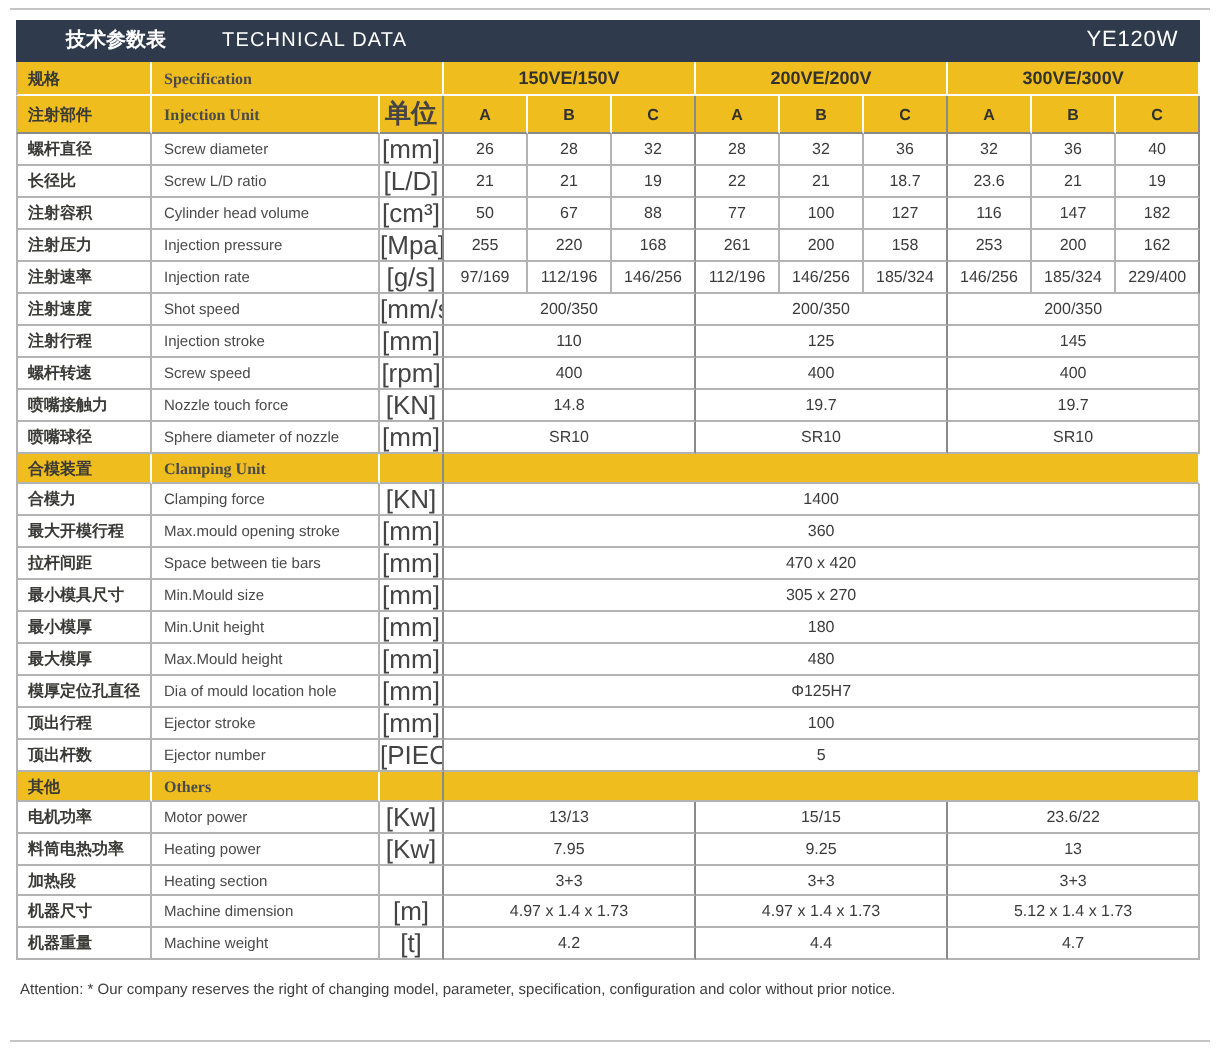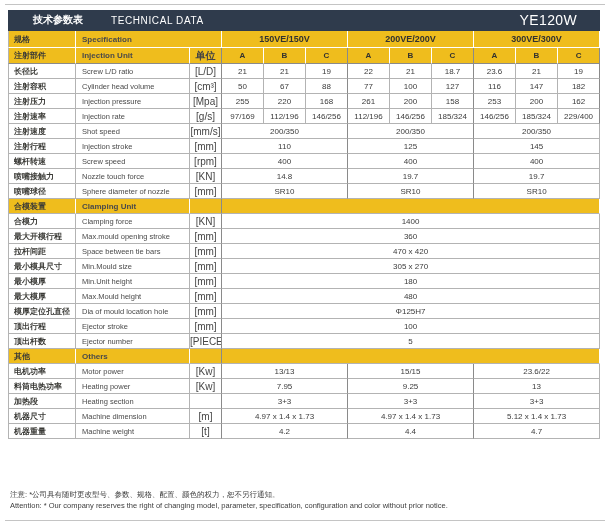--- a/index.html
+++ b/index.html
@@ -30,38 +30,38 @@
     text-align:center;vertical-align:middle;white-space:nowrap;overflow:hidden;
   }
   td:first-child{border-left:1px solid var(--border-light);}
   
   tr.title td{
     background:var(--dark);border-color:var(--dark);height:21px;
   }
   .titleflex{display:flex;align-items:center;color:#ffffff;width:100%;}
   .title-cn{font-size:10px;font-weight:bold;margin-left:24px;}
   .title-en{font-size:10px;margin-left:28px;letter-spacing:0.6px;}
-  .model-code{margin-left:auto;margin-right:22px;font-size:14px;letter-spacing:0.4px;}
+  .model-code{margin-left:auto;margin-right:10px;font-size:11px;letter-spacing:0.4px;}
   
   td.y{
     background:var(--yellow);
     border-right:1px solid #ffffff;border-bottom:1px solid #ffffff;
     color:#32322f;font-weight:bold;
   }
   td.y:first-child{border-left:1px solid var(--border-light);margin-left:42px;}
   tr.models td{height:17px;}
   tr.models td.model{font-size:9px;}
   tr.colhead td{height:16px;border-bottom:1px solid var(--border-dark);}
   tr.section td{border-bottom:1px solid var(--border-light);}
   
   td.cn{text-align:left;padding-left:5px;font-weight:bold;font-size:8px;color:#3a3a36;}
   td.en{text-align:left;padding-left:6px;font-weight:normal;font-size:7.5px;color:#4a4a4a;}
   td.y.cn{font-weight:bold;}
-  td.y.en{font-weight:bold;font-size:8px;}
-  td.unit{font-size:10px;color:#444444;}
+  td.y.en{font-weight:bold;font-size:8px;font-family:Liberation Serif, serif;}
+  td.unit{font-size:13px;color:#444444;}
   td.unit, td.u-dark{border-right-color:var(--border-dark);}
   td.val{font-size:8px;color:#3b3b3b;}
   td.ch{font-size:8px;}
   td.gb{border-right-color:var(--border-dark);}
   
   .footnote{position:absolute;left:10px;top:489px;color:#3d3d3d;}
   .footnote div{font-size:7.5px;line-height:11px;white-space:nowrap;}
 </style>
 </head>
 <body>
@@ -109,20 +109,34 @@
           <td class="y ch">B</td>
           <td class="y ch gb">C</td>
           <td class="y ch">A</td>
           <td class="y ch">B</td>
           <td class="y ch gb">C</td>
           <td class="y ch">A</td>
           <td class="y ch">B</td>
           <td class="y ch gb">C</td>
         </tr>
         <tr class="data9">
+          <td class="cn">螺杆直径</td>
+          <td class="en">Screw diameter</td>
+          <td class="unit">[mm]</td>
+          <td class="val">26</td>
+          <td class="val">28</td>
+          <td class="val gb">32</td>
+          <td class="val">28</td>
+          <td class="val">32</td>
+          <td class="val gb">36</td>
+          <td class="val">32</td>
+          <td class="val">36</td>
+          <td class="val gb">40</td>
+        </tr>
+        <tr class="data9">
           <td class="cn">长径比</td>
           <td class="en">Screw L/D ratio</td>
           <td class="unit">[L/D]</td>
           <td class="val">21</td>
           <td class="val">21</td>
           <td class="val gb">19</td>
           <td class="val">22</td>
           <td class="val">21</td>
           <td class="val gb">18.7</td>
           <td class="val">23.6</td>
@@ -314,18 +328,17 @@
           <td class="en">Machine weight</td>
           <td class="unit">[t]</td>
           <td class="val gb" colspan="3">4.2</td>
           <td class="val gb" colspan="3">4.4</td>
           <td class="val" colspan="3">4.7</td>
         </tr>
       </tbody>
   </table>
 
   <div class="footnote">
-    <div>注意: *公司具有随时更改型号、参数、规格、配置、颜色的权力，恕不另行通知。</div>
     <div>Attention: * Our company reserves the right of changing model, parameter, specification, configuration and color without prior notice.</div>
   </div>
 
   <div class="divider bottom"></div>
 </div>
 
 </body></html>

